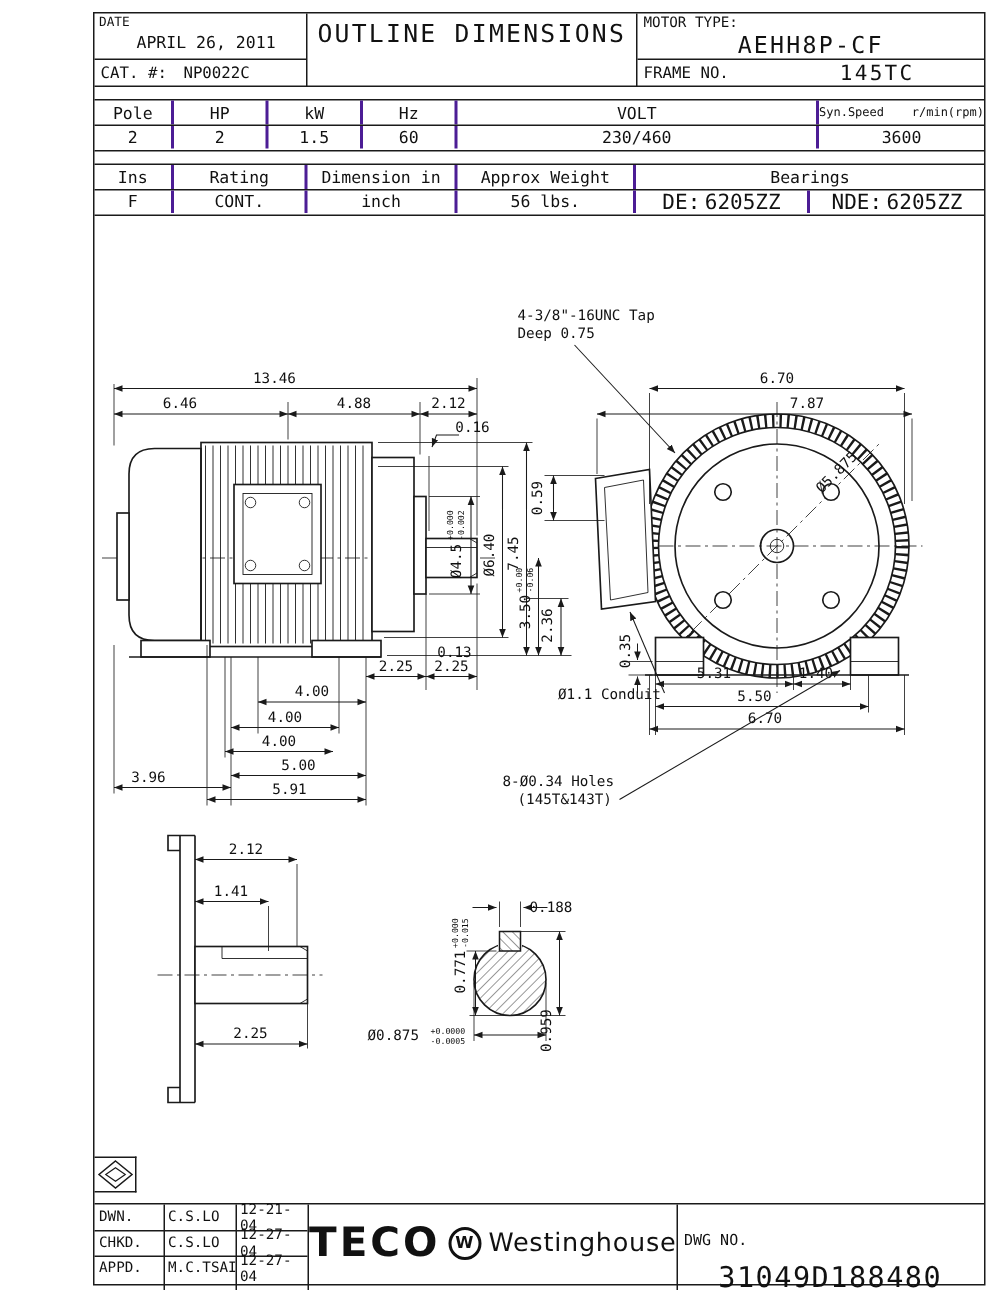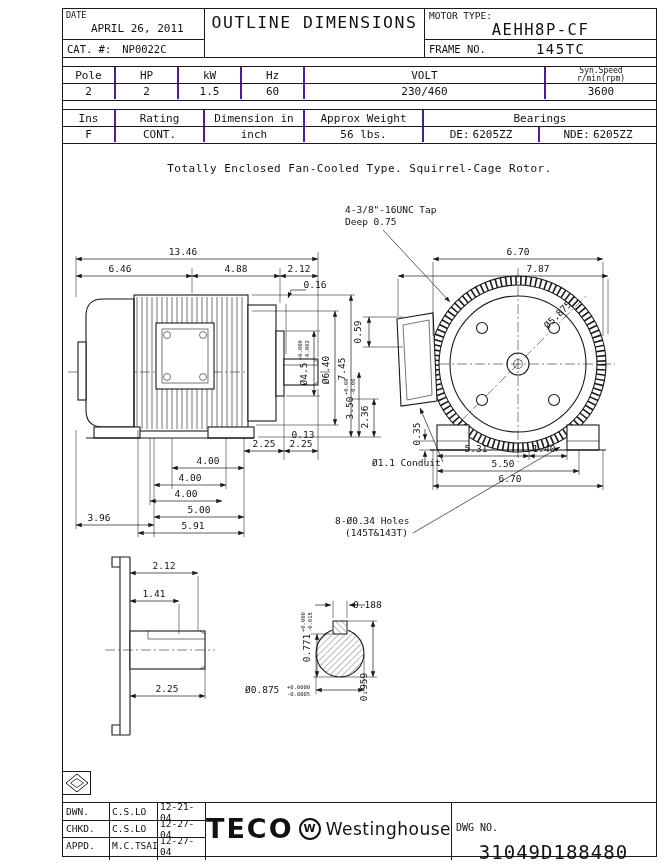--- a/index.html
+++ b/index.html
@@ -13,30 +13,30 @@
   .date-val{position:absolute;left:28px;top:13px;font-size:11px}
   .cat-row{height:17px;display:flex;align-items:center;padding-left:4px;gap:11px;font-size:10.5px}
   .ht-mid{position:absolute;left:142px;top:0;width:220px;height:49px;border-right:1.6px solid #1a1a1a;box-sizing:border-box;text-align:center}
   .t1{font-size:16.5px;letter-spacing:1.5px;margin-top:4px;white-space:nowrap}
   .t2{font-size:12.5px;letter-spacing:1px;margin-top:3px;white-space:nowrap}
   .ht-right{position:absolute;left:362px;top:0;width:231px;height:49px}
   .mt-row{position:relative;height:31px;border-bottom:1px solid #1a1a1a;box-sizing:border-box}
   .mt-lbl{position:absolute;left:4px;top:1px;font-size:9.5px}
   .mt-val{position:absolute;left:0;right:0;top:12px;text-align:center;font-size:15.5px;letter-spacing:1.5px}
   .fr-row{height:17px;display:flex;align-items:center;padding-left:4px;font-size:10.5px}
-  .fr-val{margin-left:50px;font-size:14px;letter-spacing:1.5px}
+  .fr-val{margin-left:74px;font-size:14px;letter-spacing:1.5px}
   
   .tbl{position:absolute;left:0;width:593px;height:35px;border-top:1.6px solid #1a1a1a;border-bottom:1.6px solid #1a1a1a;box-sizing:border-box}
   .t2tbl{top:57px}.t3tbl{top:100px}
   .hl{position:absolute;left:0;width:593px;height:0;border-top:1px solid #1a1a1a;top:16px}
   .c{position:absolute;box-sizing:border-box;display:flex;align-items:center;justify-content:center;font-size:11px;border-right:2px solid #4c1d95}
   .c.last{border-right:none}
   .hrow{top:0;height:16px}.vrow{top:17px;height:15px}
-  .syn{flex-direction:column;font-size:8px;line-height:8px;justify-content:space-between}
-  .bsub{gap:3px;font-size:11px}
+  .syn{flex-direction:row;font-size:8px;line-height:8px;justify-content:space-between}
+  .bsub{gap:3px;font-size:14px}
   
   .note{position:absolute;left:0;top:153px;width:100%;text-align:center;font-size:11px;letter-spacing:.5px}
   
   .draw{position:absolute;left:0;top:175px}
   .ln{stroke:#1a1a1a;stroke-width:1.1;fill:none}
   .lnf{stroke:#1a1a1a;stroke-width:1.1;fill:#fff}
   .thin{stroke:#1a1a1a;stroke-width:.6;fill:none}
   .cl{stroke:#1a1a1a;stroke-width:.55;fill:none;stroke-dasharray:10 3 2 3}
   .ticks{fill:none;stroke:#1a1a1a;stroke-width:9;stroke-dasharray:1.6 3.4}
   .dim{stroke:#1a1a1a;stroke-width:.7;marker-start:url(#ar);marker-end:url(#ar)}
@@ -129,21 +129,20 @@
     <div class="c vrow bsub" style="left:361px;width:116px">
       <span>DE:</span>
       <span>6205ZZ</span>
     </div>
     <div class="c vrow bsub last" style="left:477px;width:116px">
       <span>NDE:</span>
       <span>6205ZZ</span>
     </div>
   </div>
 
-  <div class="note">Totally Enclosed Fan-Cooled Type. Squirrel-Cage Rotor.</div>
 
   <svg class="draw" width="593" height="585" viewBox="0 0 593 585">
     <defs>
       <marker id="ar" viewBox="0 0 10 10" refX="9" refY="5" markerWidth="9" markerHeight="9" orient="auto-start-reverse">
         <path d="M0 1.5L9 5L0 8.5z" fill="#1a1a1a"></path>
       </marker>
       <pattern id="h1" width="4.5" height="4.5" patternUnits="userSpaceOnUse" patternTransform="rotate(45)">
         <line x1="0" y1="0" x2="0" y2="4.5" stroke="#555" stroke-width="0.8"></line>
       </pattern>
       <pattern id="h2" width="4.5" height="4.5" patternUnits="userSpaceOnUse" patternTransform="rotate(-45)">

